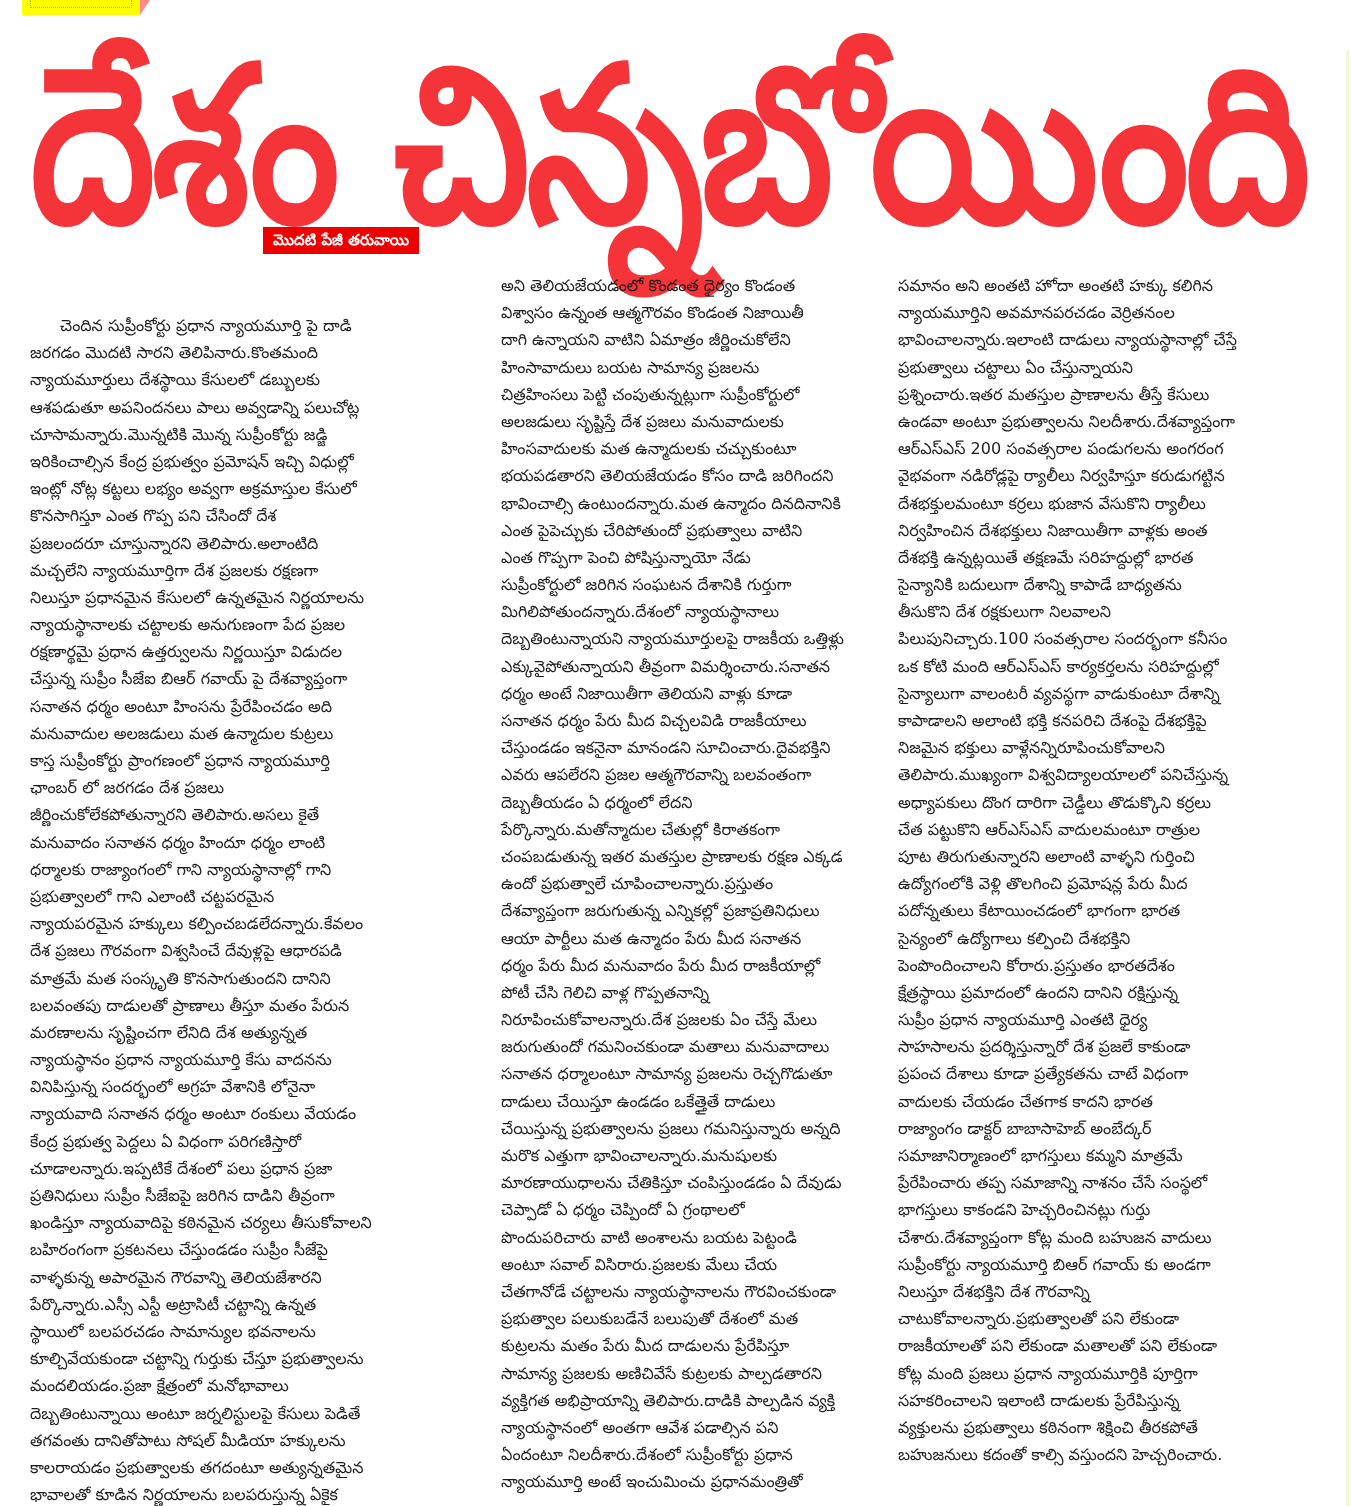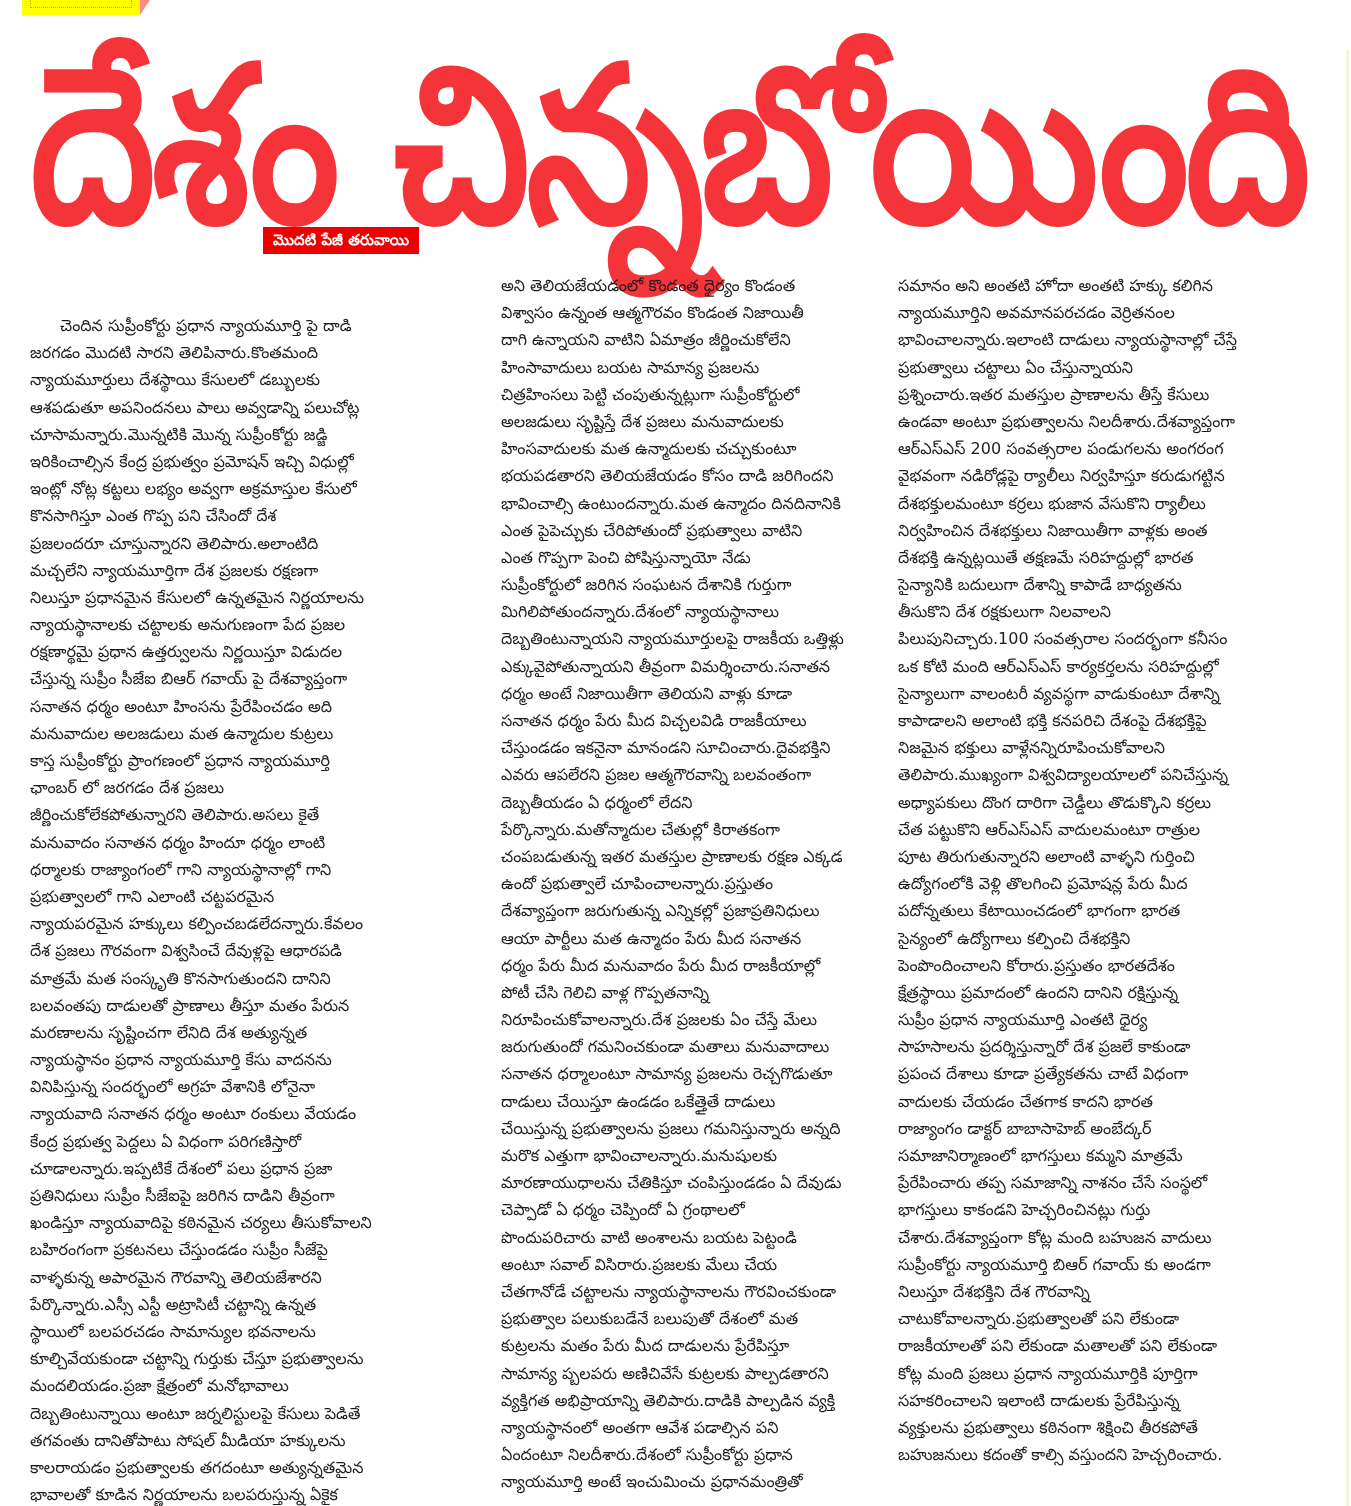--- a/index.html
+++ b/index.html
@@ -200,21 +200,21 @@
       <span class="line">దాడులు చేయిస్తూ ఉండడం ఒకేత్తైతే దాడులు</span>
       <span class="line">చేయిస్తున్న ప్రభుత్వాలను ప్రజలు గమనిస్తున్నారు అన్నది</span>
       <span class="line">మరొక ఎత్తుగా భావించాలన్నారు.మనుషులకు</span>
       <span class="line">మారణాయుధాలను చేతికిస్తూ చంపిస్తుండడం ఏ దేవుడు</span>
       <span class="line">చెప్పాడో ఏ ధర్మం చెప్పిందో  ఏ గ్రంథాలలో</span>
       <span class="line">పొందుపరిచారు వాటి అంశాలను బయట పెట్టండి</span>
       <span class="line">అంటూ సవాల్ విసిరారు.ప్రజలకు మేలు చేయ</span>
       <span class="line">చేతగానోడే చట్టాలను న్యాయస్థానాలను గౌరవించకుండా</span>
       <span class="line">ప్రభుత్వాల పలుకుబడేనే బలుపుతో దేశంలో మత</span>
       <span class="line">కుట్రలను మతం పేరు మీద దాడులను ప్రేరేపిస్తూ</span>
-      <span class="line">సామాన్య ప్బలపరు అణిచివేసే కుట్రలకు పాల్పడతారని</span>
+      <span class="line">సామాన్య ప్రజలకు అణిచివేసే కుట్రలకు పాల్పడతారని</span>
       <span class="line">వ్యక్తిగత అభిప్రాయాన్ని తెలిపారు.దాడికి పాల్పడిన వ్యక్తి</span>
       <span class="line">న్యాయస్థానంలో అంతగా ఆవేశ పడాల్సిన పని</span>
       <span class="line">ఏందంటూ నిలదీశారు.దేశంలో సుప్రీంకోర్టు ప్రధాన</span>
       <span class="line">న్యాయమూర్తి అంటే ఇంచుమించు ప్రధానమంత్రితో</span>
     </div>
   <div class="col col3">
       <span class="line">సమానం అని అంతటి  హోదా అంతటి హక్కు కలిగిన</span>
       <span class="line">న్యాయమూర్తిని అవమానపరచడం వెర్రితనంల</span>
       <span class="line">భావించాలన్నారు.ఇలాంటి దాడులు న్యాయస్థానాల్లో చేస్తే</span>
       <span class="line">ప్రభుత్వాలు చట్టాలు ఏం చేస్తున్నాయని</span>

